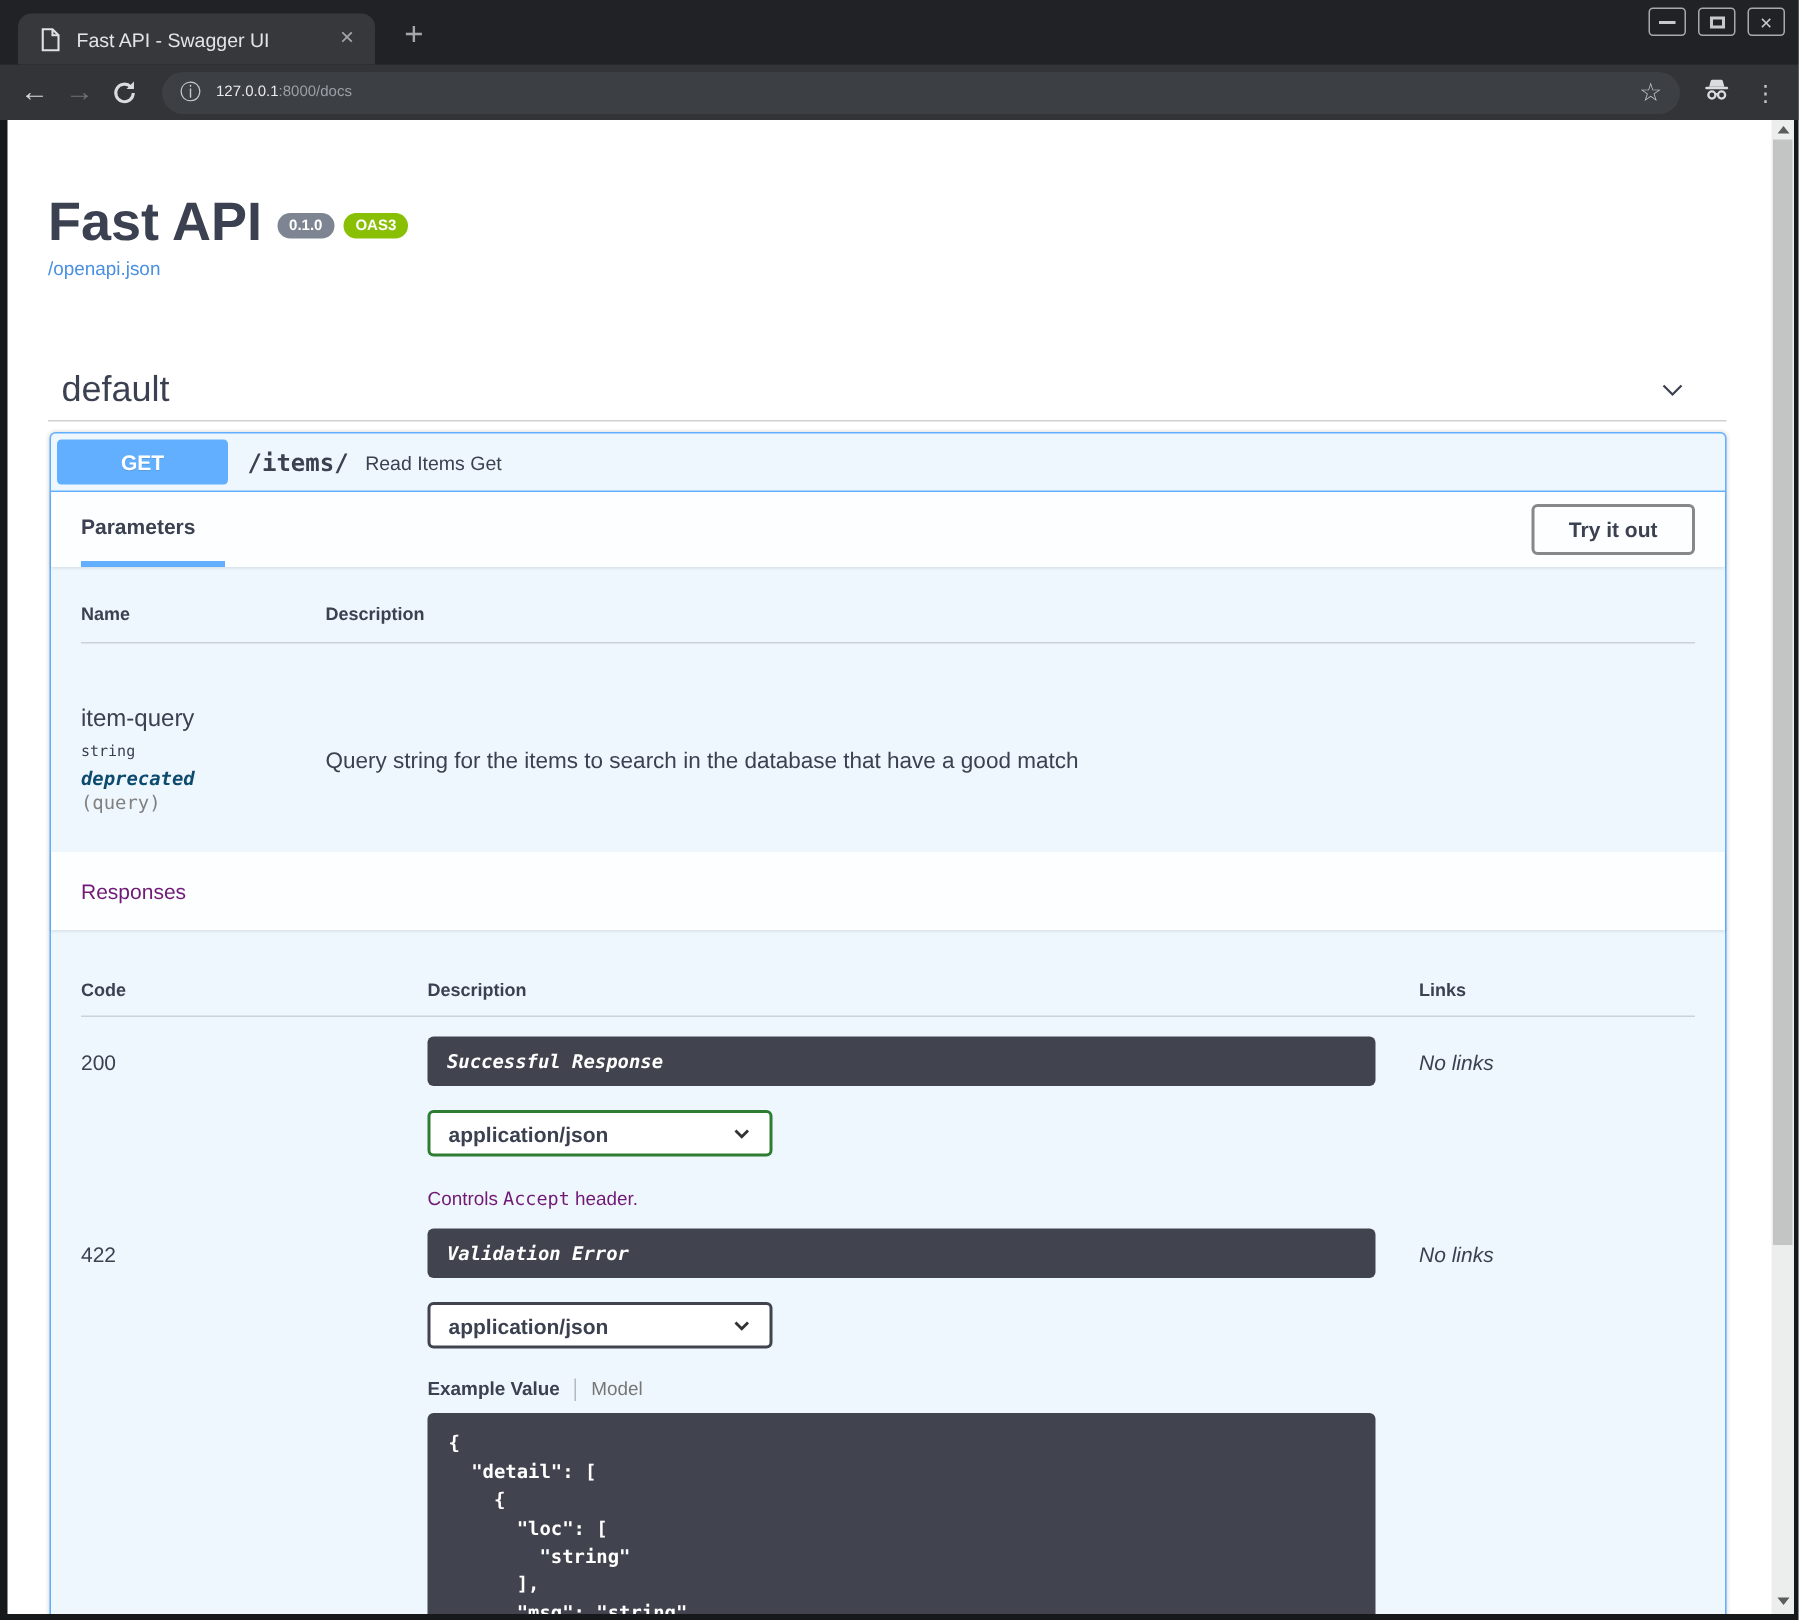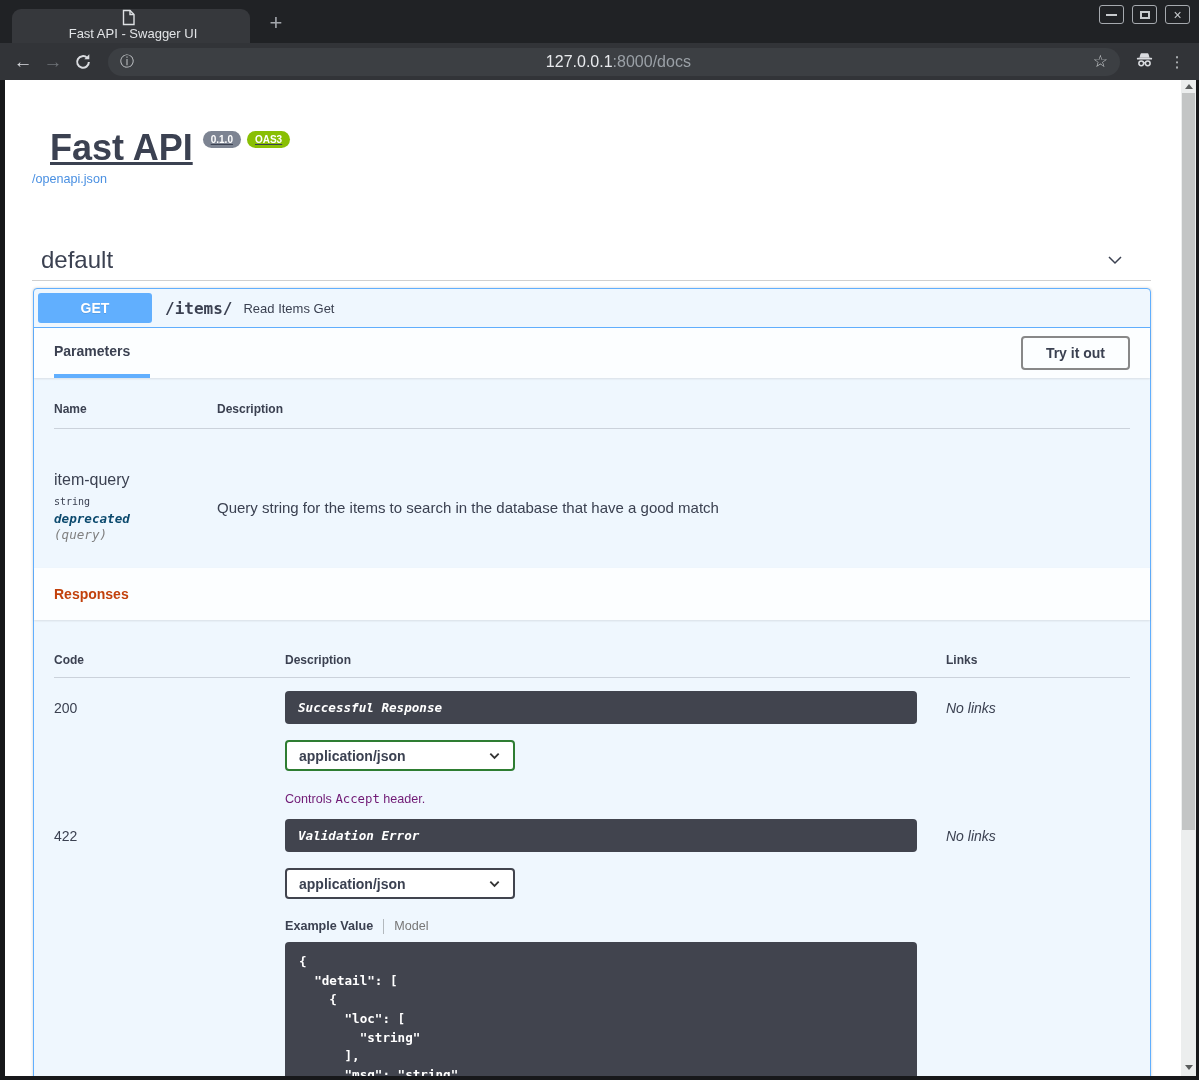--- a/index.html
+++ b/index.html
@@ -10,21 +10,21 @@
     position:relative;
     overflow:hidden;
   }
   .mono { font-family:"DejaVu Sans Mono","Liberation Mono",monospace; }
 
   
   .tabstrip { position:absolute; left:0; top:0; width:1199px; height:43px; background:#202225; }
   .tab {
     position:absolute; left:12px; top:9px; width:238px; height:34px;
     background:#36383c; border-radius:9px 9px 0 0;
-    display:flex; align-items:center; padding:0 10px 0 14px;flex-direction:column;
+    display:flex; align-items:center; padding:0 10px 0 14px;
   }
   .favicon { flex:0 0 auto; margin-right:10px; }
   .tab-title { font-size:13px; color:#e2e4e7; white-space:nowrap; flex:1; }
   .tab-close { font-size:16px; color:#a3a7ac; padding:0 4px; cursor:default; }
   .newtab { position:absolute; left:263px; top:10px; font-size:22px; color:#a3a7ac; width:26px; height:26px; text-align:center; line-height:26px; }
   .winctrls { position:absolute; right:9px; top:5px; display:flex; gap:8px; }
   .wc { width:25px; height:19px; border:1px solid #a6aaaf; border-radius:3px;
         display:flex; align-items:center; justify-content:center; }
   .wc-min { width:11px; height:2px; background:#c7cacd; }
   .wc-max { width:10px; height:8px; border:2px solid #c7cacd; }
@@ -33,32 +33,32 @@
   .toolbar { position:absolute; left:0; top:43px; width:1199px; height:37px; background:#323438; display:flex; align-items:center; }
   .nav-ic { font-size:19px; width:30px; text-align:center; }
   .nav-ic.back { color:#dadce0; margin-left:8px; }
   .nav-ic.fwd  { color:#6f7control378; color:#6f7378; }
   .reload-wrap { width:30px; display:flex; justify-content:center; }
   .omnibox {
     margin-left:10px; width:1012px; height:28px; border-radius:14px;
     background:#3c3f43; display:flex; align-items:center; padding:0 12px;
   }
   .info-ic { font-size:14px; color:#c7cacd; margin-right:10px; }
-  .url { font-size:16px; white-space:nowrap; flex:1;text-align:center; }
+  .url { font-size:10px; white-space:nowrap; flex:1; }
   .url .host { color:#e8eaed; }
   .url .rest { color:#9aa0a6; }
   .star { font-size:17px; color:#c7cacd; }
   .incog { margin-left:14px; }
   .menu { margin-left:12px; font-size:15px; color:#c7cacd; letter-spacing:0; width:20px; text-align:center; }
 
   
   .page { position:absolute; left:5px; top:80px; width:1191px; height:996px; background:#fff; overflow:hidden; }
   .content { position:absolute; left:0; top:0; width:1176px; color:#3b4151; }
 
-  .title-row { margin:46px 0 0 45px; display:flex; align-items:flex-start;text-decoration:underline; }
+  .title-row { margin:46px 0 0 27px; display:flex; align-items:center; }
   .title-row h1 { font-size:36px; font-weight:bold; color:#3b4151; line-height:44px; }
   .badge { display:inline-block; font-size:10px; font-weight:bold; color:#fff;
            padding:3px 8px; border-radius:57px; margin-top:5px; vertical-align:top; }
   .vbadge { background:#7d8492; margin-left:10px; }
   .oasbadge { background:#89bf04; margin-left:6px; }
   .speclink { display:block; margin:2px 0 0 27px; font-size:12.6px; color:#4a90e2; text-decoration:none; }
 
   .tag-row { margin:57px 0 0 36px; width:1110px; height:34px; display:flex; align-items:center; justify-content:space-between; padding-right:26px; }
   .tag-row h3 { font-size:24px; font-weight:400; color:#3b4151; }
   .tag-divider { margin:3px 0 0 27px; width:1119px; height:1px; background:#d0d0d0; }
@@ -83,30 +83,30 @@
     display:flex; align-items:center; padding:0 20px;
   }
   .tab-param { height:50px; display:flex; align-items:center; border-bottom:4px solid #61affe; padding-right:20px; }
   .tab-param span { font-size:14px; font-weight:bold; color:#3b4151; }
   .tryout {
     margin-left:auto; padding:7px 23px; background:transparent;
     border:2px solid #888; border-radius:4px;
     font-family:"Liberation Sans",sans-serif; font-size:14px; font-weight:bold; color:#3b4151;
   }
   .resp-head { height:52px; }
-  .resp-head span { font-size:14px; font-weight:bold; color:#c2410c; }
+  .resp-head span { font-size:14px; font-weight:normal; color:#701a75; }
 
   .params-table { padding:24px 20px 0 20px; }
   .thead { display:flex; font-size:12px; font-weight:bold; padding-bottom:12px; border-bottom:1px solid rgba(59,65,81,.2); }
   .col-name { width:163px; }
   .prow { display:flex; padding-top:16px; min-height:139px;align-items:center; }
   .pname { font-size:16px; color:#3b4151; }
   .ptype { margin-top:7px; font-size:10px; font-weight:normal; }
   .pdepr { margin-top:4px; font-size:12.6px; font-weight:bold; font-style:italic; color:#0c4a6e; }
-  .pin   { margin-top:1px; font-size:12.6px; font-style:italic; color:#808080; }
+  .pin   { margin-top:1px; font-size:12.6px; color:#808080; }
   .pdesc { flex:1; font-size:15px; color:#3b4151; padding-top:2px; }
 
   .resp-table { padding:20px 20px 0 20px; }
   .rthead { display:flex; font-size:12px; font-weight:bold; padding:13px 0 10px 0; border-bottom:1px solid rgba(59,65,81,.2); }
   .rc1 { width:231px; } .rc2 { width:661px; } .rc3 { flex:1; }
   .rrow { display:flex; padding-top:13px; }
   .rcode { width:231px; font-size:14px; padding-top:9px; }
   .rdesc { width:661px; }
   .rlinks { flex:1; font-size:14px; font-style:italic; padding-top:9px; }
   .mdbox {

